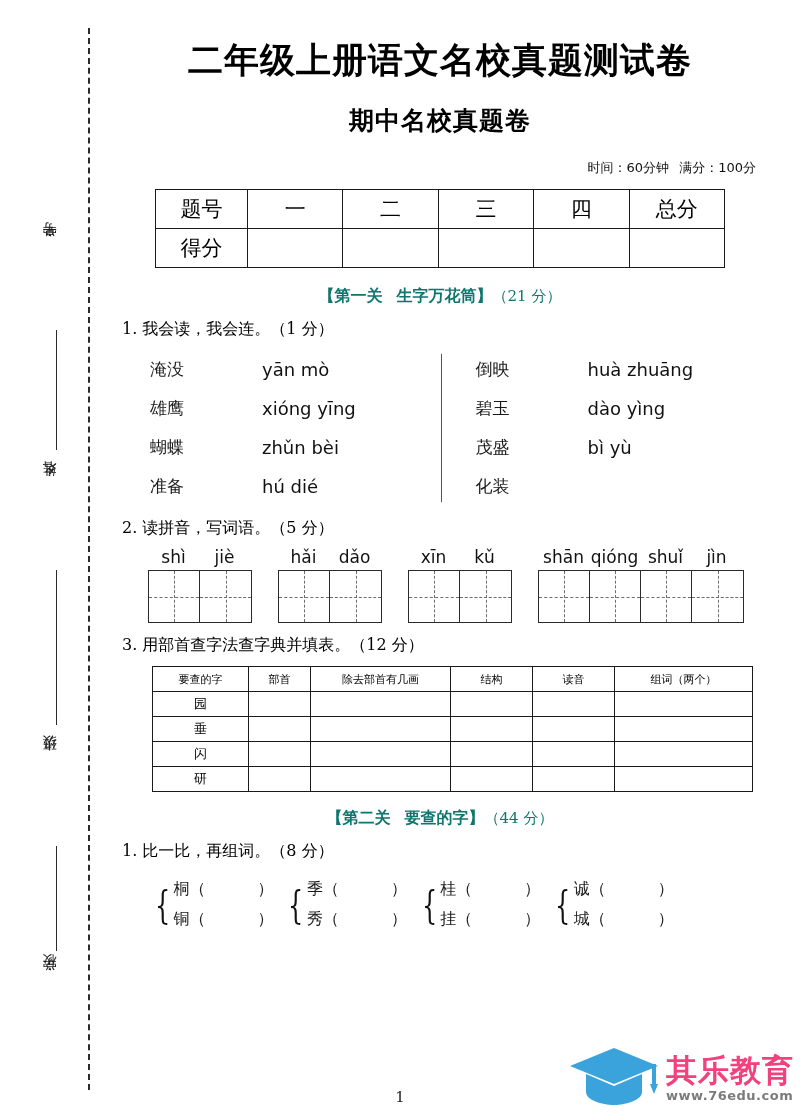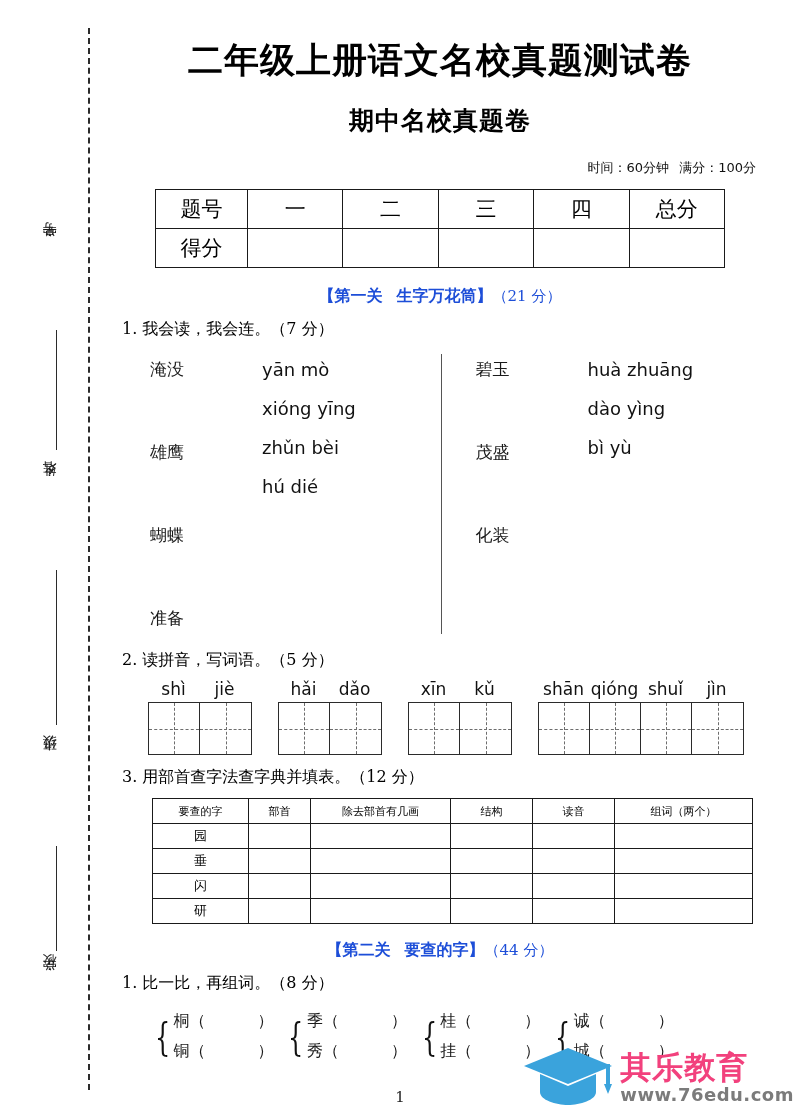--- a/index.html
+++ b/index.html
@@ -101,21 +101,21 @@
     color: #000;
   }
   table.score-table td.lbl { width: 92px; }
 
   
   .section-head {
     text-align: center;
     font-size: 16px;
     font-weight: bold;
     margin-top: 18px;
-    color: #1d4ed8;
+    color: #0f766e;
   }
   .section-head .pts {
     font-weight: normal;
     font-family: "DejaVu Serif", serif;
     font-size: 15px;
   }
   .gap { display: inline-block; width: 14px; }
 
   
   .q {
@@ -140,21 +140,21 @@
   .match-col.right { padding-left: 34px; }
   .match-divider {
     width: 0;
     border-left: 1.4px solid #555;
     margin: 4px 0 4px 0;
   }
   .match-words, .match-pys {
     display: flex;
     flex-direction: column;
   }
-  .match-words { width: 112px; gap: 44px; }
+  .match-words { width: 112px; }
   .match-words div {
     height: 39px;
     line-height: 39px;
     font-family: "DejaVu Serif", serif;
     font-size: 17px;
   }
   .match-pys div {
     height: 39px;
     line-height: 39px;
     font-family: "DejaVu Sans", sans-serif;
@@ -294,21 +294,21 @@
   }
   .logo-mark { margin-right: 6px; }
   .logo-text { line-height: 1; }
   .logo-cn {
     font-size: 31px;
     font-weight: bold;
     letter-spacing: 1px;
     font-family: "DejaVu Sans", sans-serif;
   }
   .logo-url {
-    font-size: 18px;
+    font-size: 13px;
     font-weight: bold;
     font-family: "DejaVu Sans", sans-serif;
     letter-spacing: 0.5px;
     margin-top: 3px;
   }
 </style>
 </head>
 <body>
 
 <div class="margin-strip">
@@ -358,21 +358,21 @@
       </tbody>
     </table>
   </div>
 
   <div class="section-head">
     <span>【</span><span>第一关</span><span class="gap"></span><span>生字万花筒</span><span>】</span><span class="pts">（21 分）</span>
   </div>
 
   <div class="q">
     <span class="num">1.</span>
-    <span>我会读，我会连。</span><span>（7 分）</span>
+    <span>我会读，我会连。</span><span>（1 分）</span>
   </div>
 
   <div class="match-wrap">
     <div class="match-col left">
       <div class="match-words">
         <div>淹没</div>
         <div>雄鹰</div>
         <div>蝴蝶</div>
         <div>准备</div>
       </div>
@@ -381,20 +381,21 @@
         <div>xióng yīng</div>
         <div>zhǔn bèi</div>
         <div>hú dié</div>
       </div>
     </div>
 
     <div class="match-divider"></div>
 
     <div class="match-col right">
       <div class="match-words">
+        <div>倒映</div>
         <div>碧玉</div>
         <div>茂盛</div>
         <div>化装</div>
       </div>
       <div class="match-pys">
         <div>huà zhuāng</div>
         <div>dào yìng</div>
         <div>bì yù</div>
       </div>
     </div>

